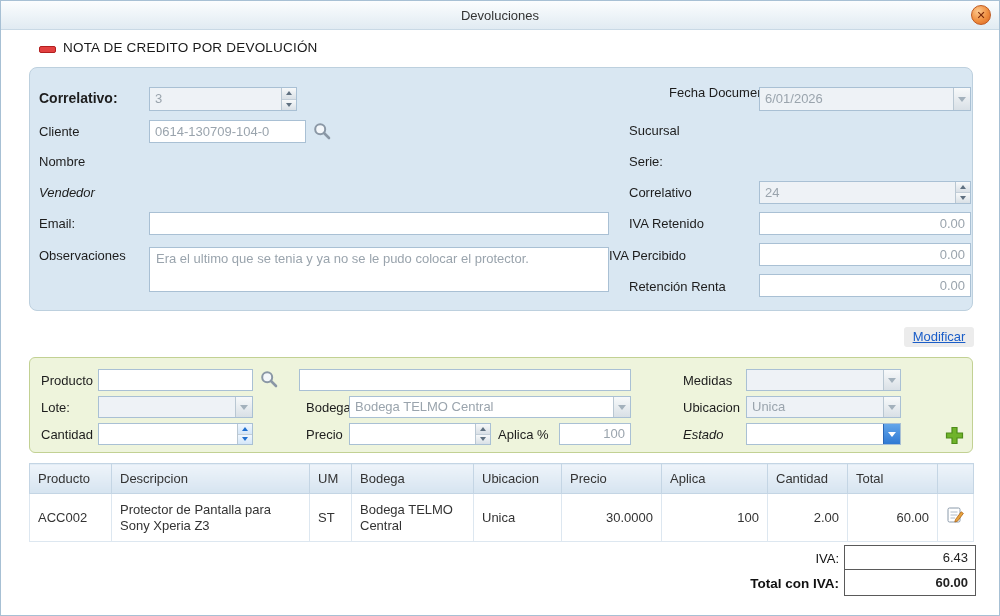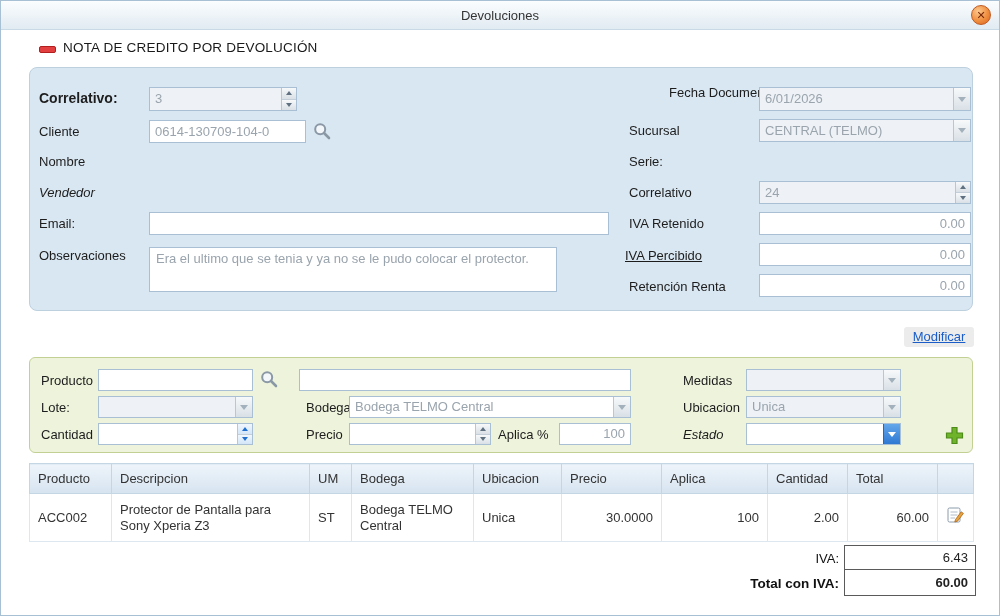--- a/index.html
+++ b/index.html
@@ -125,39 +125,33 @@
   <span class="lbl" style="left:38px;top:153px;">Nombre</span>
 
   <span class="lbl" style="left:38px;top:184px;font-style:italic;">Vendedor</span>
 
   <span class="lbl" style="left:38px;top:215px;">Email:</span>
   <div class="field h23" style="left:148px;top:211px;width:460px;">
     <span></span>
   </div>
 
   <span class="lbl" style="left:38px;top:247px;">Observaciones</span>
-  <div class="textarea" style="left:148px;top:246px;width:408px;height:45px;">
+  <div class="textarea" style="left:148px;top:246px;width:460px;height:45px;">
     <span>Era el ultimo que se tenia y ya no se le pudo colocar el protector.</span>
   </div>
 
   <span class="lbl" style="left:628px;top:84px;margin-left:40px;">Fecha Documento</span>
   <div class="field h24 pad-dd gray-bg" style="left:758px;top:86px;width:212px;">
     <span class="gray-txt">6/01/2026</span>
     <span class="dd-btn dim">
         <i class="tri-down"></i>
       </span>
   </div>
 
   <span class="lbl" style="left:628px;top:122px;">Sucursal</span>
-  <div class="field h23 pad-dd gray-bg" style="left:758px;top:118px;width:212px;">
-    <span class="gray-txt">CENTRAL (TELMO)</span>
-    <span class="dd-btn dim">
-        <i class="tri-down"></i>
-      </span>
-  </div>
 
   <span class="lbl" style="left:628px;top:153px;">Serie:</span>
 
   <span class="lbl" style="left:628px;top:184px;">Correlativo</span>
   <div class="field h23 pad-spin gray-bg" style="left:758px;top:180px;width:212px;">
     <span class="gray-txt">24</span>
     <span class="spin">
         <span>
           <i class="tri-up-s"></i>
         </span>
@@ -165,21 +159,21 @@
           <i class="tri-down-s"></i>
         </span>
       </span>
   </div>
 
   <span class="lbl" style="left:628px;top:215px;">IVA Retenido</span>
   <div class="field h23 right-align" style="left:758px;top:211px;width:212px;">
     <span class="gray-txt">0.00</span>
   </div>
 
-  <span class="lbl" style="left:624px;top:247px;text-decoration:underline;">IVA Percibido</span>
+  <span class="lbl" style="left:608px;top:247px;">IVA Percibido</span>
   <div class="field h23 right-align" style="left:758px;top:242px;width:212px;">
     <span class="gray-txt">0.00</span>
   </div>
 
   <span class="lbl" style="left:628px;top:278px;">Retención Renta</span>
   <div class="field h23 right-align" style="left:758px;top:273px;width:212px;">
     <span class="gray-txt">0.00</span>
   </div>
 
   <a class="modificar">Modificar</a>

